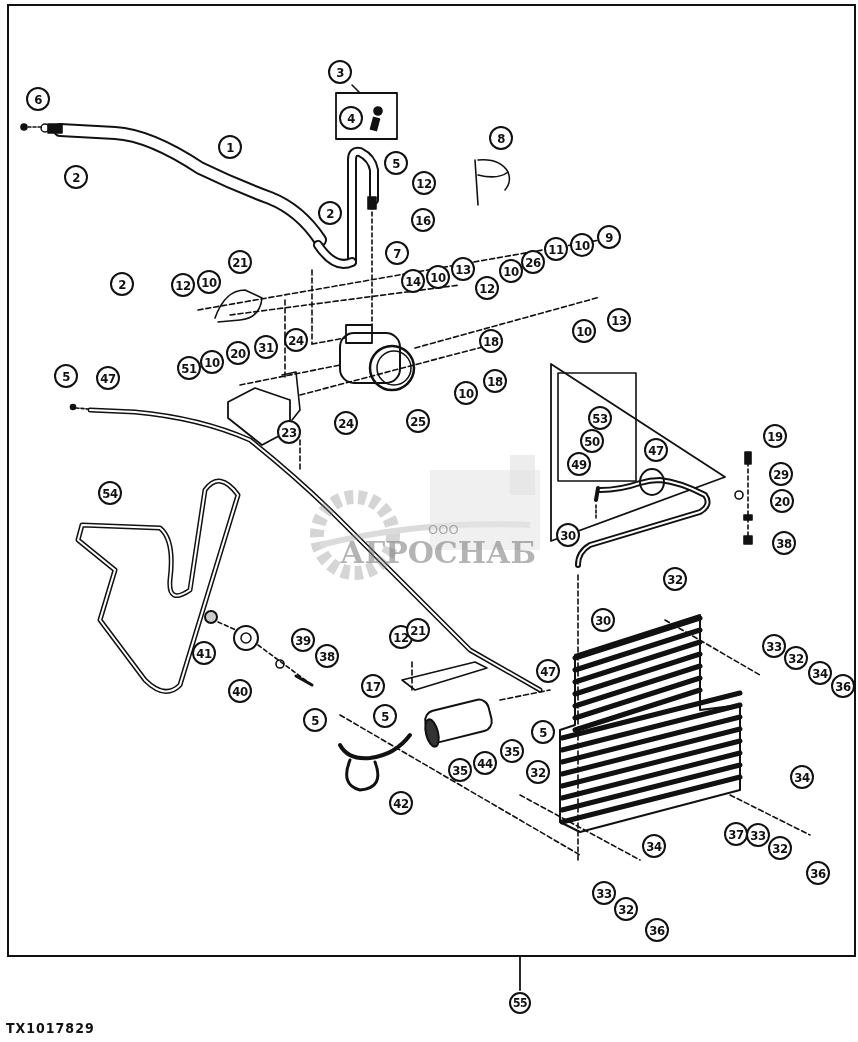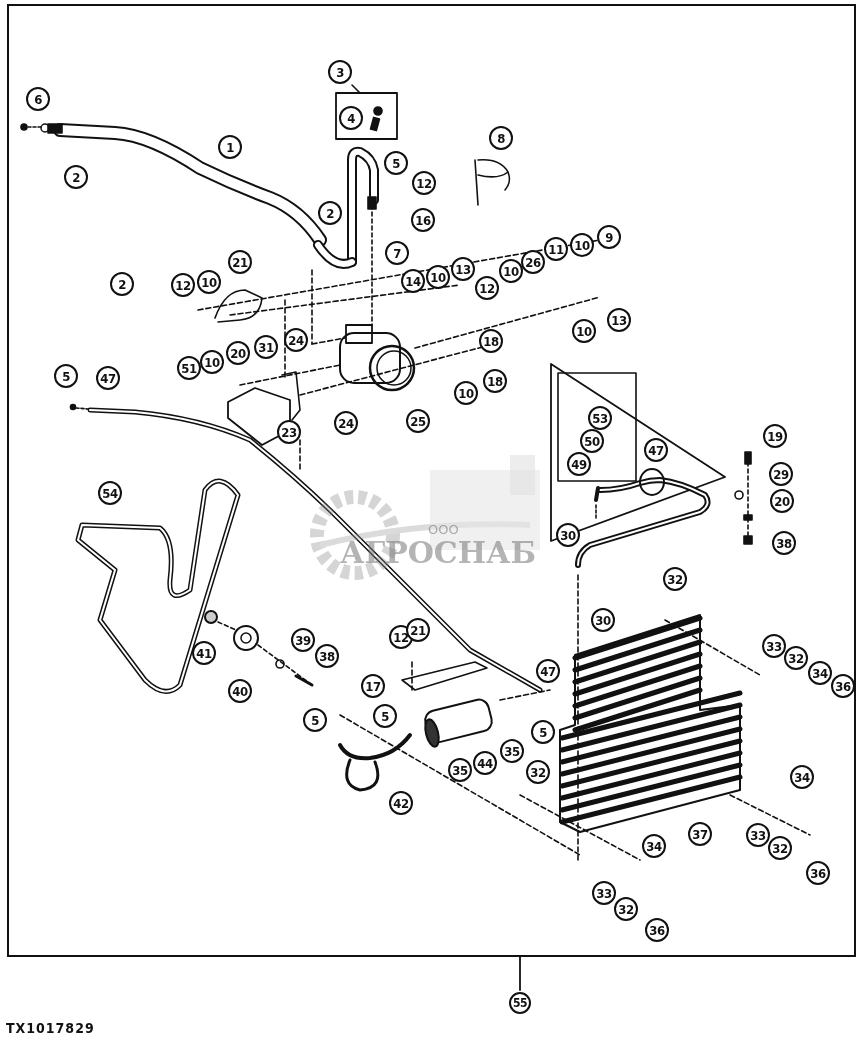--- a/index.html
+++ b/index.html
@@ -225,21 +225,21 @@
 <div class="callout" style="left:758px;top:835px">33</div>
 <div class="callout" style="left:604px;top:893px">33</div>
 <div class="callout" style="left:820px;top:673px">34</div>
 <div class="callout" style="left:802px;top:777px">34</div>
 <div class="callout" style="left:654px;top:846px">34</div>
 <div class="callout" style="left:460px;top:770px">35</div>
 <div class="callout" style="left:512px;top:751px">35</div>
 <div class="callout" style="left:843px;top:686px">36</div>
 <div class="callout" style="left:818px;top:873px">36</div>
 <div class="callout" style="left:657px;top:930px">36</div>
-<div class="callout" style="left:700px;top:834px">37</div>
+<div class="callout" style="left:736px;top:834px">37</div>
 <div class="callout" style="left:327px;top:656px">38</div>
 <div class="callout" style="left:303px;top:640px">39</div>
 <div class="callout" style="left:240px;top:691px">40</div>
 <div class="callout" style="left:204px;top:653px">41</div>
 <div class="callout" style="left:401px;top:803px">42</div>
 <div class="callout" style="left:485px;top:763px">44</div>
 <div class="callout" style="left:266px;top:347px">31</div>
 <div class="callout" style="left:108px;top:378px">47</div>
 <div class="callout" style="left:548px;top:671px">47</div>
 <div class="callout" style="left:579px;top:464px">49</div>

